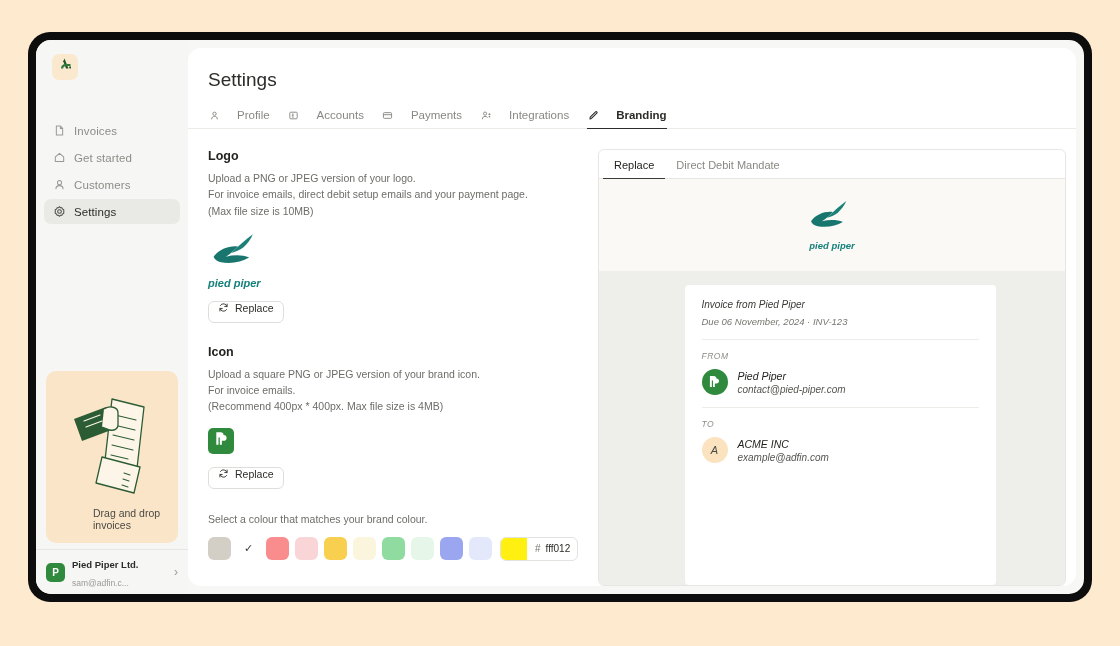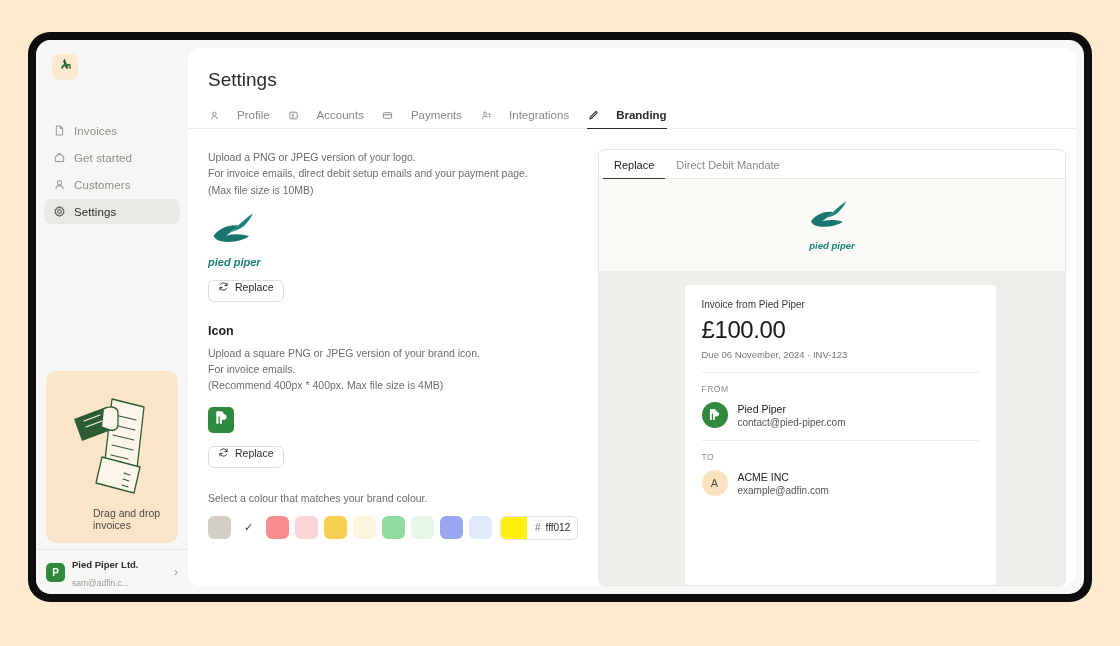--- a/index.html
+++ b/index.html
@@ -345,20 +345,21 @@
     margin-top: 1px;
   }
 
   .preview-body {
     flex: 1;
     background: #eeeeea;
     padding: 14px 0 0 16px;
     display: flex;
     justify-content: center;
     overflow: hidden;
+    font-style: italic;
   }
   .invoice-card {
     width: 311px;
     background: #fff;
     border-radius: 4px;
     padding: 14px 17px;
   }
   .inv-from-line { font-size: 10px; color: #3a3a36; margin-bottom: 6px; }
   .inv-amount {
     font-size: 24px;
@@ -529,20 +530,21 @@
           <span class="tab-label">Branding</span>
         </div>
 
       </div>
 
       <div class="content-cols">
 
         <div class="form-col">
 
           <div class="block">
+            <div class="section-title">Logo</div>
             <div class="section-desc" style="white-space: pre-line;">Upload a PNG or JPEG version of your logo.
 For invoice emails, direct debit setup emails and your payment page.
 (Max file size is 10MB)</div>
 
             <div class="logo-preview">
               <span>
                 <svg width="58" height="40" viewBox="0 0 62 42" fill="none">
                   <path d="M48 2 C40 8 32 15 25 22 C29 21 34 19 38 16 C42 12 46 7 48 2 Z" fill="#1a8078"></path>
                   <path d="M6 26 C12 18 22 14 32 15 C28 19 24 23 19 26 C28 24 37 24 44 27 C36 32 24 34 14 32 C10 31 7 29 6 26 Z" fill="#19766f"></path>
                 </svg>
@@ -631,21 +633,20 @@
                   </svg>
                 </span>
                 <div class="hero-wordmark">pied piper</div>
               </div>
             </div>
 
             <div class="preview-body">
               <div class="invoice-card">
 
                 <div class="inv-from-line">Invoice from Pied Piper</div>
-                <div class="inv-amount">£100.00</div>
                 <div class="inv-due">Due 06 November, 2024 · INV-123</div>
 
                 <div class="inv-divider"></div>
 
                 <div class="inv-section-label">FROM</div>
                 <div class="inv-party">
                   <span class="party-avatar" style="background:#2f8a3d">
                     <span>
                       <svg width="15" height="15" viewBox="0 0 18 18">
                         <path d="M3.5 2.5 H8.2 C10 2.5 11.2 3.6 11.2 5.2 C11.2 6.8 10 7.9 8.2 7.9 H5.8 V15.5 H3.5 Z" fill="#fff"></path>

